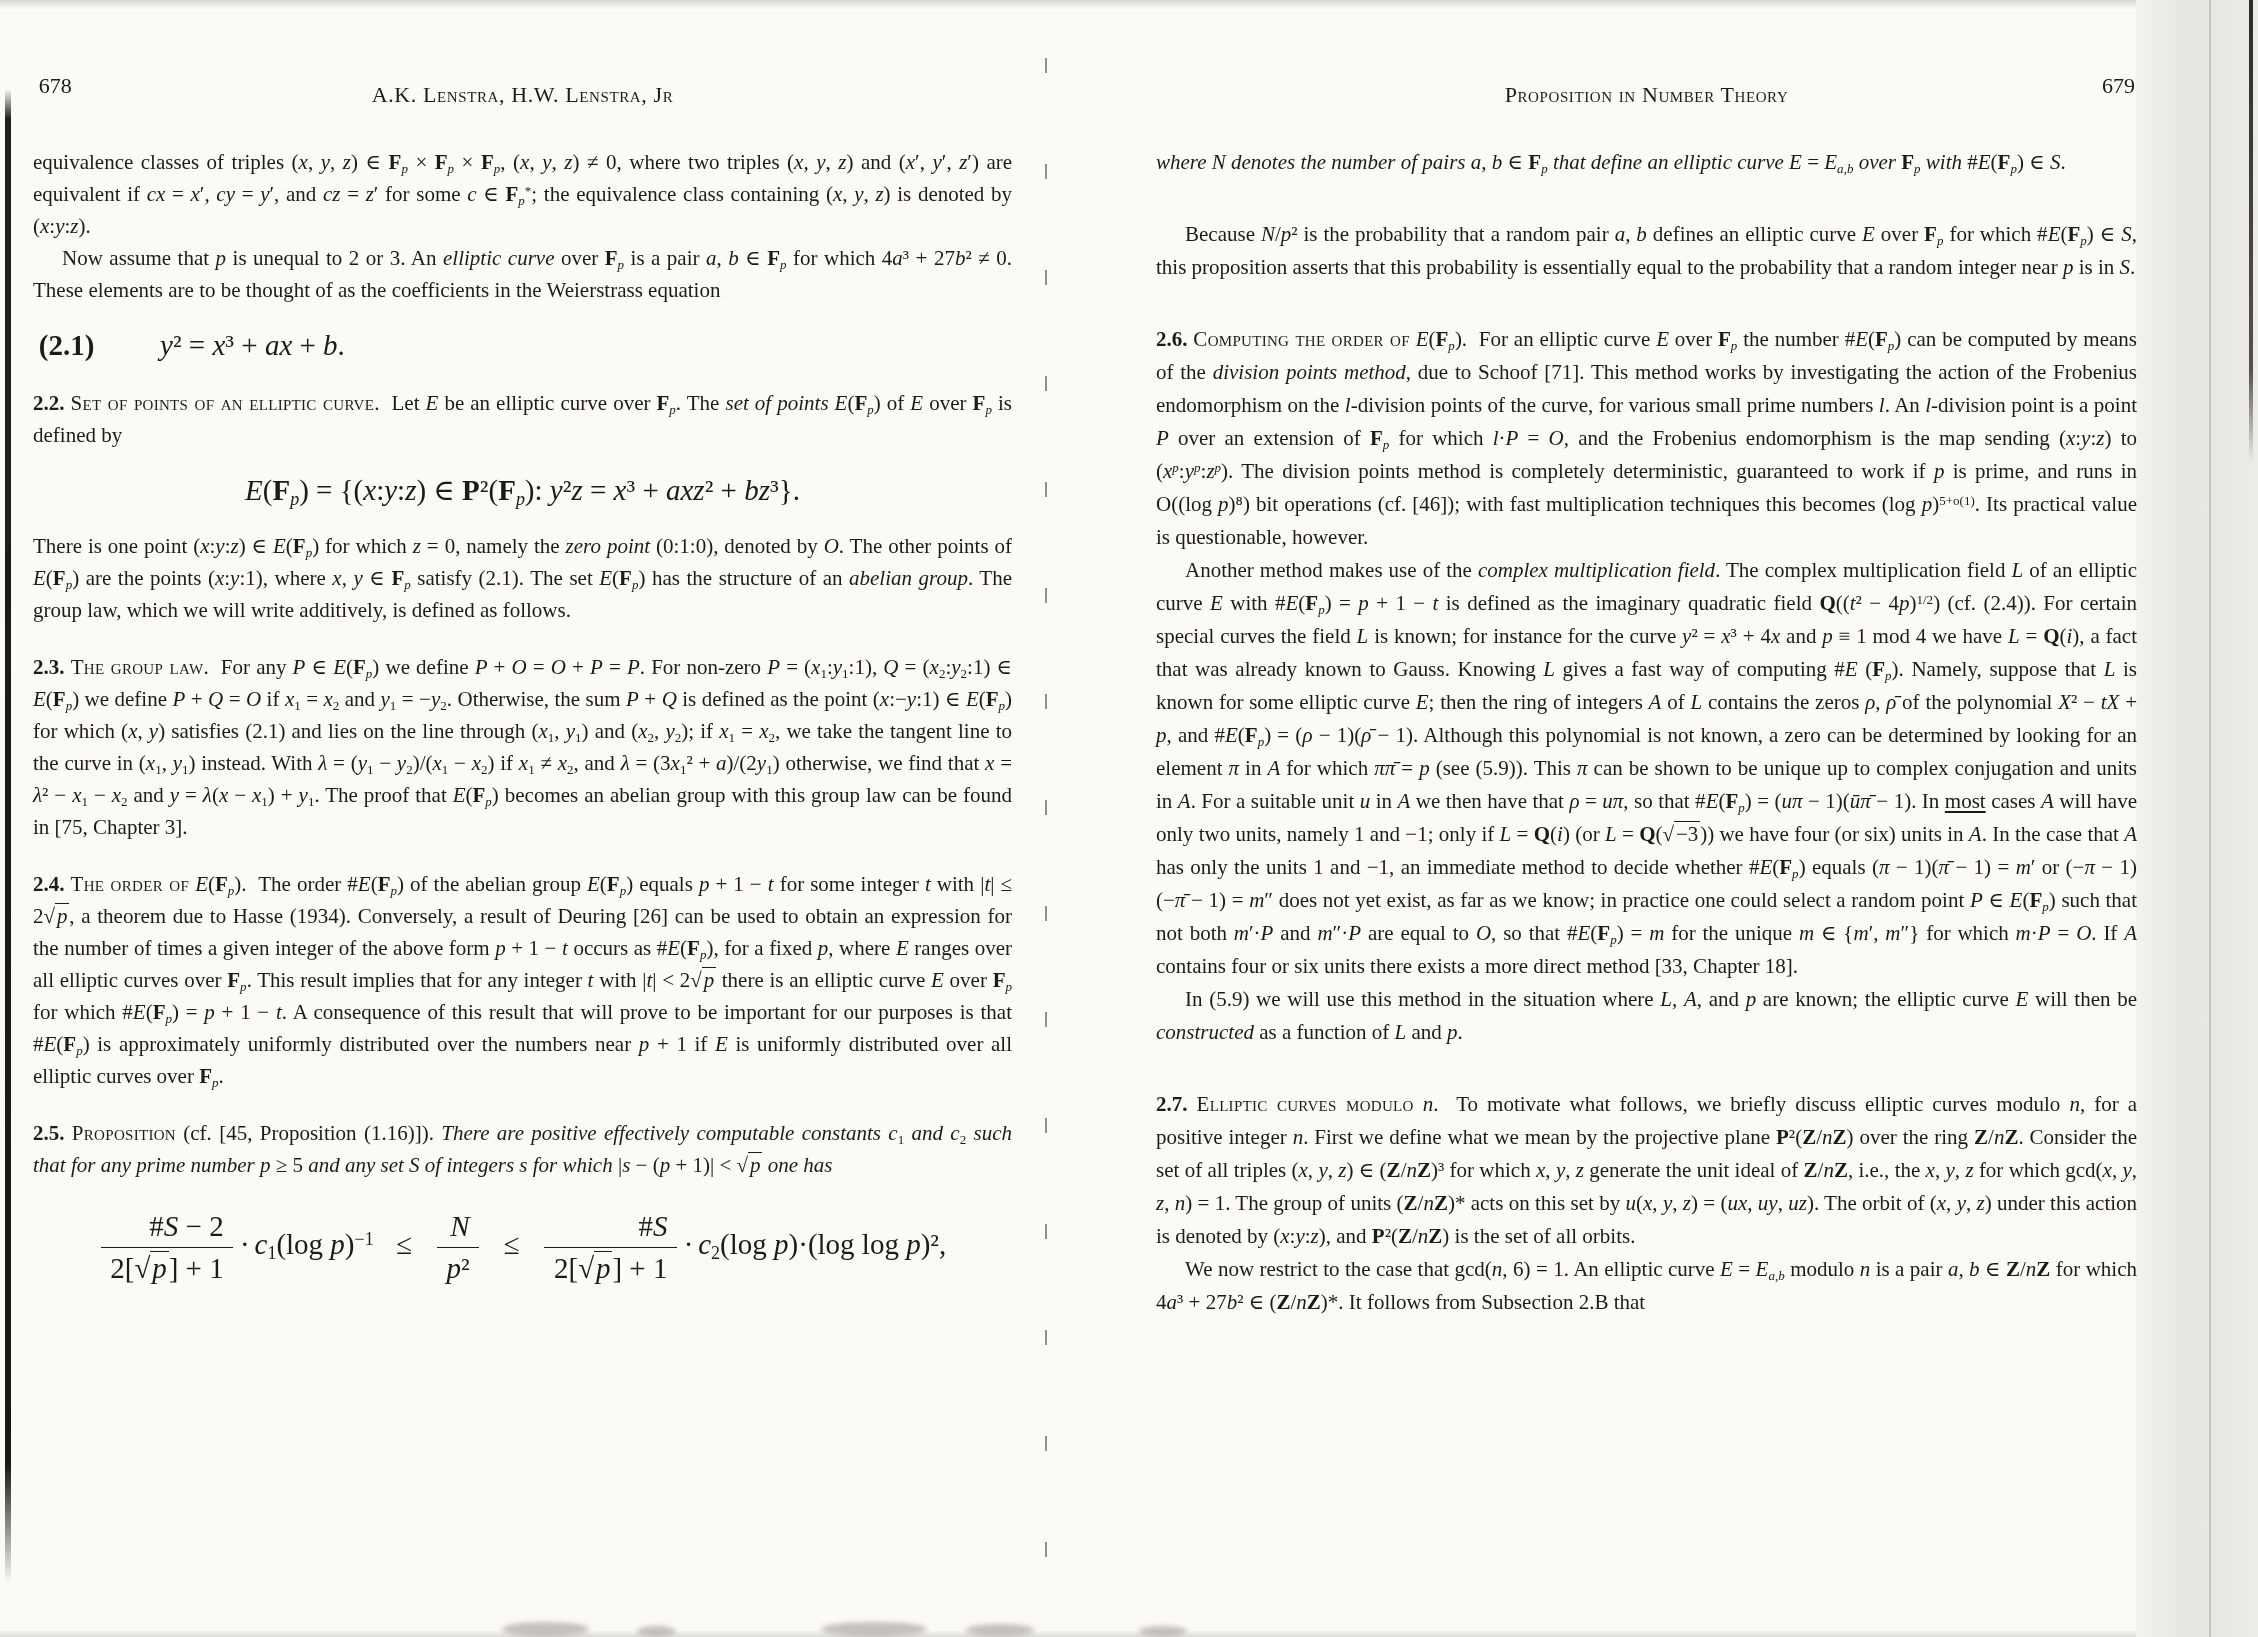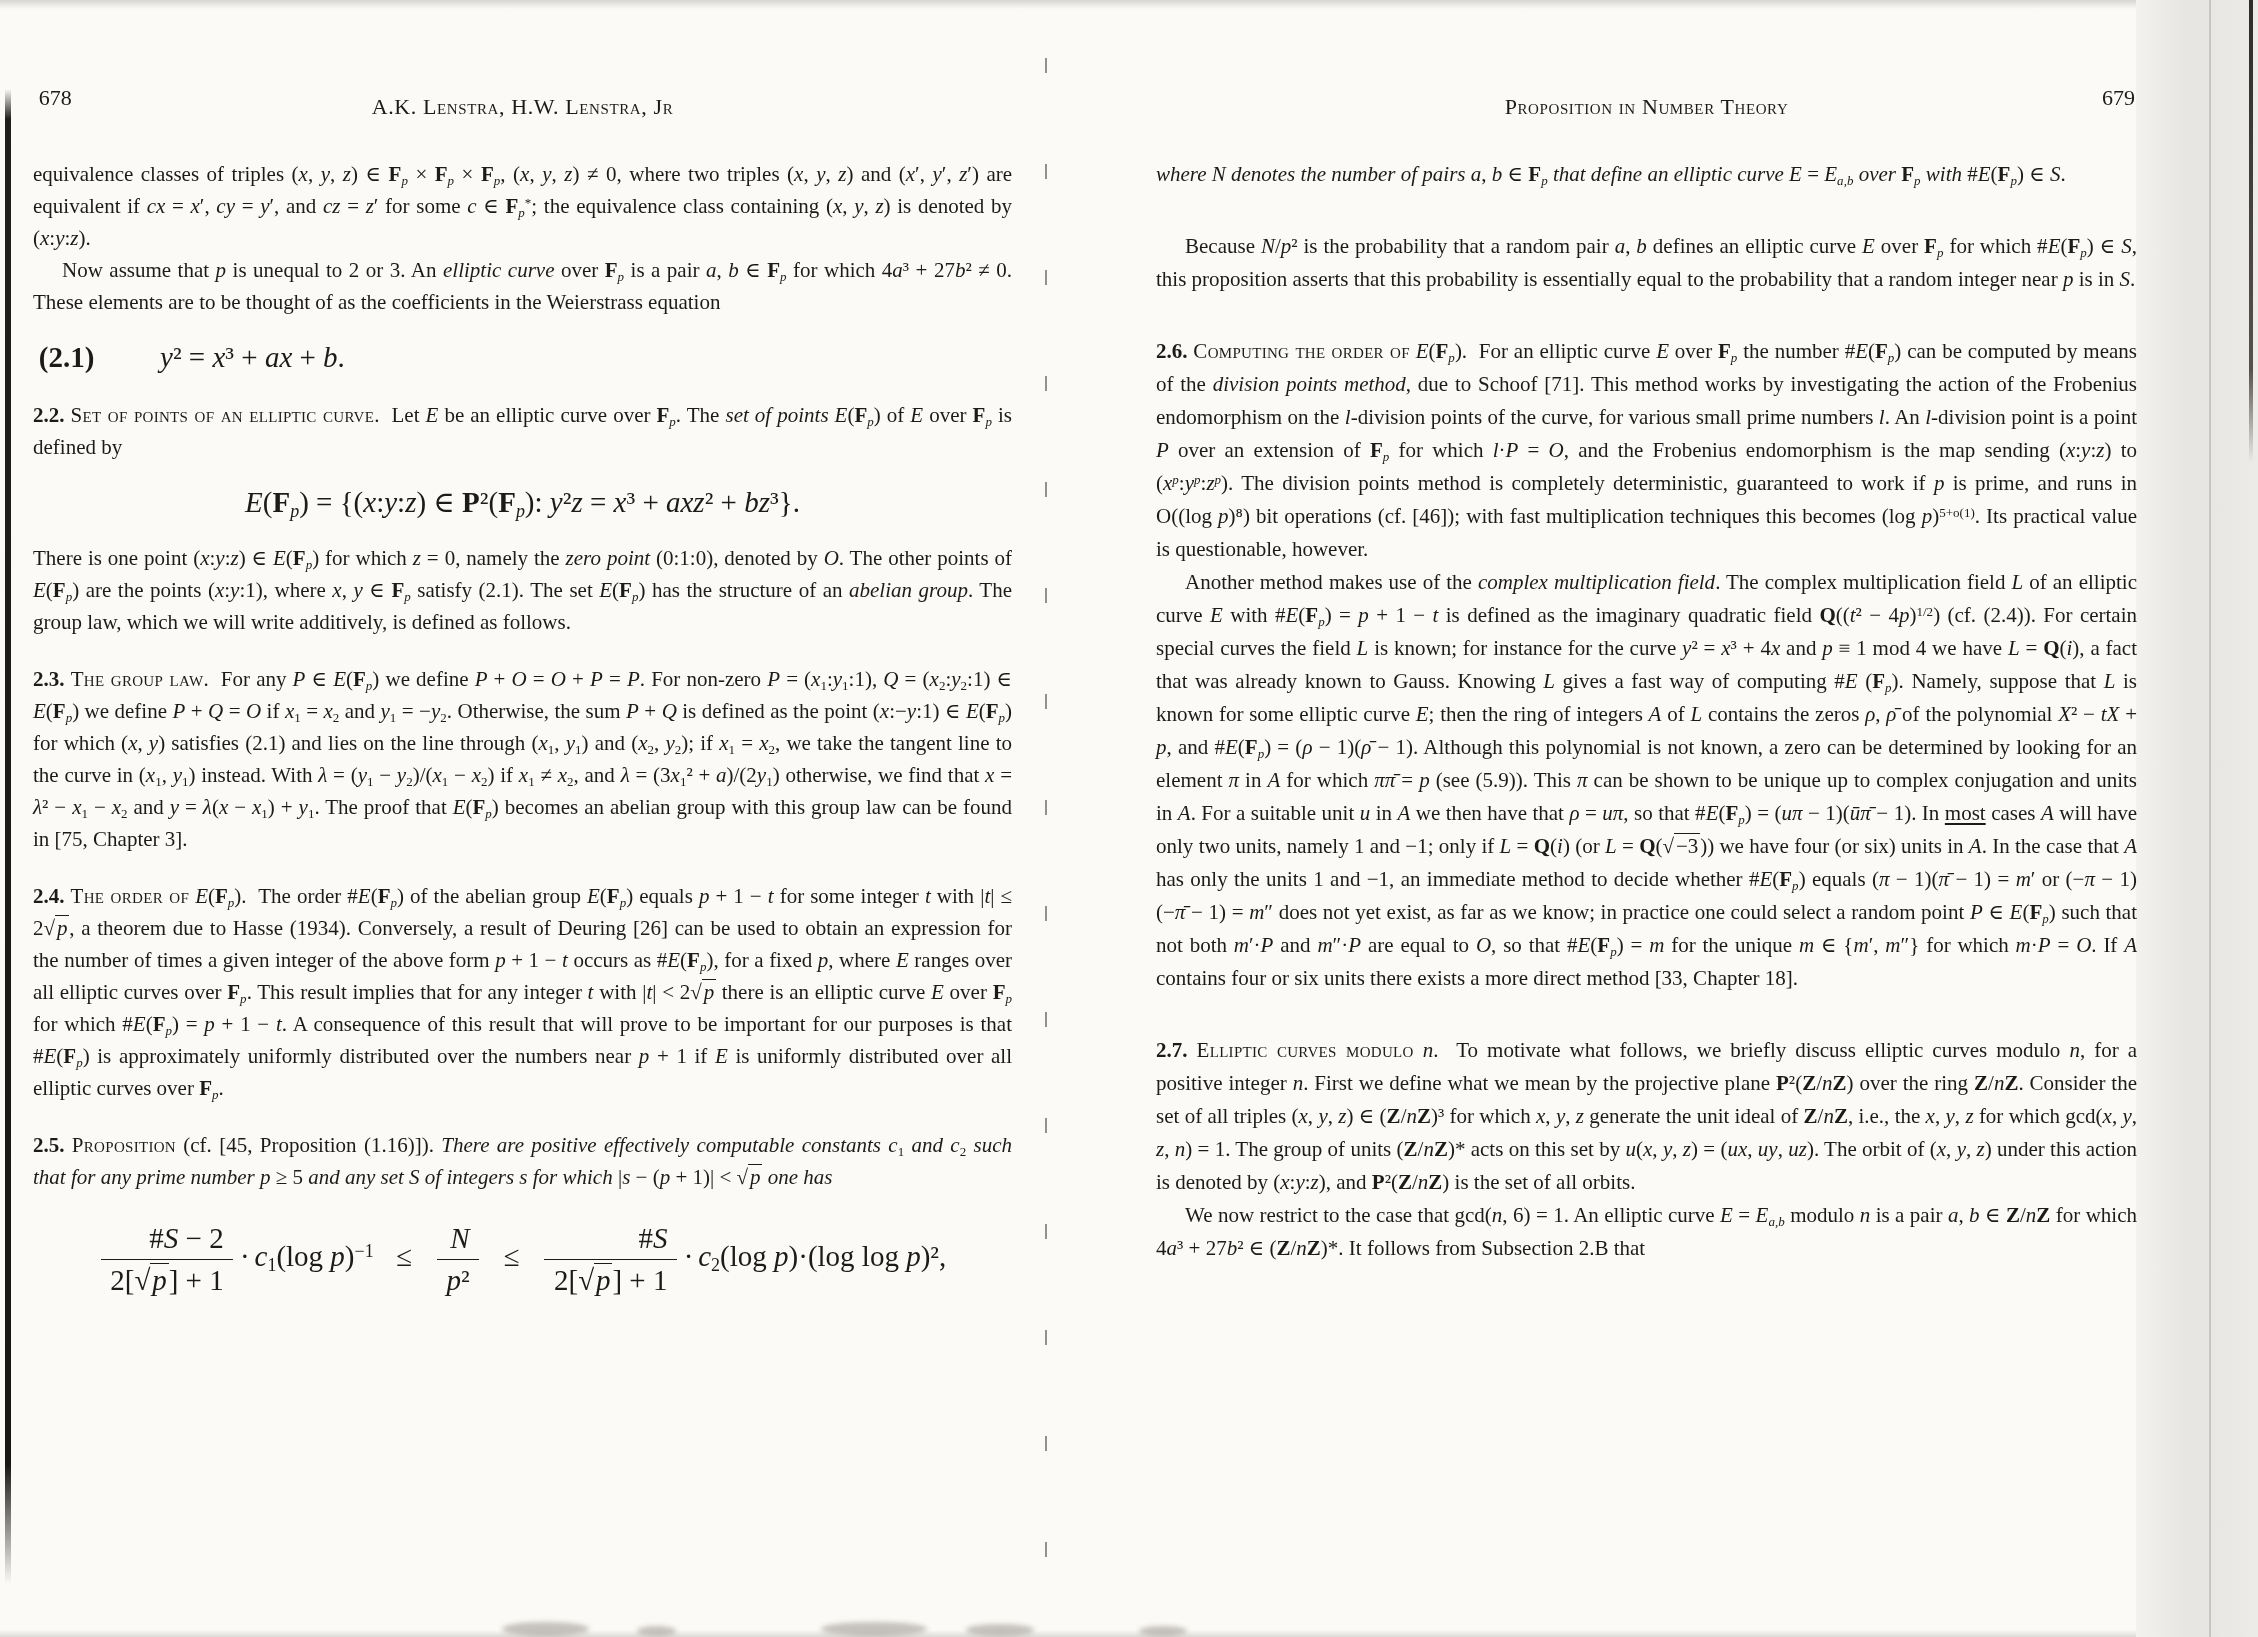--- a/index.html
+++ b/index.html
@@ -21,21 +21,21 @@
   .gutter-line{position:absolute;left:1045px;top:58px;width:1.9px;height:1574px;opacity:.55;
     background:repeating-linear-gradient(180deg,var(--rule) 0 15.4px,rgba(60,58,55,0) 15.4px 106px);}
   .right-band{position:absolute;left:2136px;top:0;width:123px;height:1638px;
     background:linear-gradient(90deg,#f4f2ee,#e7e5e1 42%,#edebe7);}
   .edge-line-soft{position:absolute;left:2209px;top:0;width:1.9px;height:1638px;background:#c8c6c2;}
   .edge-line-dark{position:absolute;left:2249px;top:0;width:3.9px;height:462px;
     background:linear-gradient(180deg,#2e2c2a,#55524e 80%,rgba(85,82,78,0));}
   .smudge{position:absolute;background:#8f8a82;filter:blur(2.9px);opacity:.5;border-radius:50%;}
 
   
-  .page{position:absolute;top:85px;}
+  .page{position:absolute;top:73px;}
   .page-left{left:33px;width:979px;}
   .page-right{left:1156px;width:981px;}
   .header{position:relative;height:29px;font-size:22px;}
   .runhead{position:absolute;left:0;right:0;text-align:center;
     font-variant:small-caps;letter-spacing:0.6px;margin-top:9px;}
   .pgnum{position:absolute;top:0;}
   .pgnum.l{left:5.8px;} .pgnum.r{right:1.9px;}
   .body{margin-top:44px;}
   .page-left .body p{line-height:32px;}
   .page-right .body p{line-height:33px;}
@@ -98,17 +98,18 @@
 <div class="page page-right">
   <div class="header">
     <span class="runhead">Proposition in Number Theory</span>
     <span class="pgnum r">679</span>
   </div>
   <div class="body">
       <p class=""><i>where N denotes the number of pairs a</i>, <i>b</i> ∈ <b>F</b><sub><i>p</i></sub> <i>that define an elliptic curve E</i> = <i>E</i><sub><i>a</i>,<i>b</i></sub> <i>over</i> <b>F</b><sub><i>p</i></sub> <i>with</i> #<i>E</i>(<b>F</b><sub><i>p</i></sub>) ∈ <i>S</i>.</p>
       <p class="ind gap">Because <i>N</i>/<i>p</i>² is the probability that a random pair <i>a</i>, <i>b</i> defines an elliptic curve <i>E</i> over <b>F</b><sub><i>p</i></sub> for which #<i>E</i>(<b>F</b><sub><i>p</i></sub>) ∈ <i>S</i>, this proposition asserts that this probability is essentially equal to the probability that a random integer near <i>p</i> is in <i>S</i>.</p>
       <p class="sect gap"><b>2.6.</b> <span class="sc">Computing the order of</span> <i>E</i>(<b>F</b><sub><i>p</i></sub>).&nbsp; For an elliptic curve <i>E</i> over <b>F</b><sub><i>p</i></sub> the number #<i>E</i>(<b>F</b><sub><i>p</i></sub>) can be computed by means of the <i>division points method</i>, due to Schoof [71]. This method works by investigating the action of the Frobenius endomorphism on the <i>l</i>-division points of the curve, for various small prime numbers <i>l</i>. An <i>l</i>-division point is a point <i>P</i> over an extension of <b>F</b><sub><i>p</i></sub> for which <i>l</i>·<i>P</i> = <i>O</i>, and the Frobenius endomorphism is the map sending (<i>x</i>:<i>y</i>:<i>z</i>) to (<i>x</i><sup><i>p</i></sup>:<i>y</i><sup><i>p</i></sup>:<i>z</i><sup><i>p</i></sup>). The division points method is completely deterministic, guaranteed to work if <i>p</i> is prime, and runs in O((log <i>p</i>)⁸) bit operations (cf. [46]); with fast multiplication techniques this becomes (log <i>p</i>)<sup>5+o(1)</sup>. Its practical value is questionable, however.</p>
       <p class="ind">Another method makes use of the <i>complex multiplication field</i>. The complex multiplication field <i>L</i> of an elliptic curve <i>E</i> with #<i>E</i>(<b>F</b><sub><i>p</i></sub>) = <i>p</i> + 1 − <i>t</i> is defined as the imaginary quadratic field <b>Q</b>((<i>t</i>² − 4<i>p</i>)<sup>1/2</sup>) (cf. (2.4)). For certain special curves the field <i>L</i> is known; for instance for the curve <i>y</i>² = <i>x</i>³ + 4<i>x</i> and <i>p</i> ≡ 1 mod 4 we have <i>L</i> = <b>Q</b>(<i>i</i>), a fact that was already known to Gauss. Knowing <i>L</i> gives a fast way of computing #<i>E</i> (<b>F</b><sub><i>p</i></sub>). Namely, suppose that <i>L</i> is known for some elliptic curve <i>E</i>; then the ring of integers <i>A</i> of <i>L</i> contains the zeros <i>ρ</i>, <i>ρ̄</i> of the polynomial <i>X</i>² − <i>tX</i> + <i>p</i>, and #<i>E</i>(<b>F</b><sub><i>p</i></sub>) = (<i>ρ</i> − 1)(<i>ρ̄</i> − 1). Although this polynomial is not known, a zero can be determined by looking for an element <i>π</i> in <i>A</i> for which <i>ππ̄</i> = <i>p</i> (see (5.9)). This <i>π</i> can be shown to be unique up to complex conjugation and units in <i>A</i>. For a suitable unit <i>u</i> in <i>A</i> we then have that <i>ρ</i> = <i>uπ</i>, so that #<i>E</i>(<b>F</b><sub><i>p</i></sub>) = (<i>uπ</i> − 1)(<i>ūπ̄</i> − 1). In <u>most</u> cases <i>A</i> will have only two units, namely 1 and −1; only if <i>L</i> = <b>Q</b>(<i>i</i>) (or <i>L</i> = <b>Q</b>(<span class="rt">√<span class="ra">−3</span></span>)) we have four (or six) units in <i>A</i>. In the case that <i>A</i> has only the units 1 and −1, an immediate method to decide whether #<i>E</i>(<b>F</b><sub><i>p</i></sub>) equals (<i>π</i> − 1)(<i>π̄</i> − 1) = <i>m</i>′ or (−<i>π</i> − 1)(−<i>π̄</i> − 1) = <i>m</i>″ does not yet exist, as far as we know; in practice one could select a random point <i>P</i> ∈ <i>E</i>(<b>F</b><sub><i>p</i></sub>) such that not both <i>m</i>′·<i>P</i> and <i>m</i>″·<i>P</i> are equal to <i>O</i>, so that #<i>E</i>(<b>F</b><sub><i>p</i></sub>) = <i>m</i> for the unique <i>m</i> ∈ {<i>m</i>′, <i>m</i>″} for which <i>m</i>·<i>P</i> = <i>O</i>. If <i>A</i> contains four or six units there exists a more direct method [33, Chapter 18].</p>
+      <p class="ind">In (5.9) we will use this method in the situation where <i>L</i>, <i>A</i>, and <i>p</i> are known; the elliptic curve <i>E</i> will then be <i>constructed</i> as a function of <i>L</i> and <i>p</i>.</p>
       <p class="sect gap"><b>2.7.</b> <span class="sc">Elliptic curves modulo</span> <i>n</i>.&nbsp; To motivate what follows, we briefly discuss elliptic curves modulo <i>n</i>, for a positive integer <i>n</i>. First we define what we mean by the projective plane <b>P</b>²(<b>Z</b>/<i>n</i><b>Z</b>) over the ring <b>Z</b>/<i>n</i><b>Z</b>. Consider the set of all triples (<i>x</i>, <i>y</i>, <i>z</i>) ∈ (<b>Z</b>/<i>n</i><b>Z</b>)³ for which <i>x</i>, <i>y</i>, <i>z</i> generate the unit ideal of <b>Z</b>/<i>n</i><b>Z</b>, i.e., the <i>x</i>, <i>y</i>, <i>z</i> for which gcd(<i>x</i>, <i>y</i>, <i>z</i>, <i>n</i>) = 1. The group of units (<b>Z</b>/<i>n</i><b>Z</b>)* acts on this set by <i>u</i>(<i>x</i>, <i>y</i>, <i>z</i>) = (<i>ux</i>, <i>uy</i>, <i>uz</i>). The orbit of (<i>x</i>, <i>y</i>, <i>z</i>) under this action is denoted by (<i>x</i>:<i>y</i>:<i>z</i>), and <b>P</b>²(<b>Z</b>/<i>n</i><b>Z</b>) is the set of all orbits.</p>
       <p class="ind">We now restrict to the case that gcd(<i>n</i>, 6) = 1. An elliptic curve <i>E</i> = <i>E</i><sub><i>a</i>,<i>b</i></sub> modulo <i>n</i> is a pair <i>a</i>, <i>b</i> ∈ <b>Z</b>/<i>n</i><b>Z</b> for which 4<i>a</i>³ + 27<i>b</i>² ∈ (<b>Z</b>/<i>n</i><b>Z</b>)*. It follows from Subsection 2.B that</p>
     </div>
 </div>
 
 
 </body></html>

